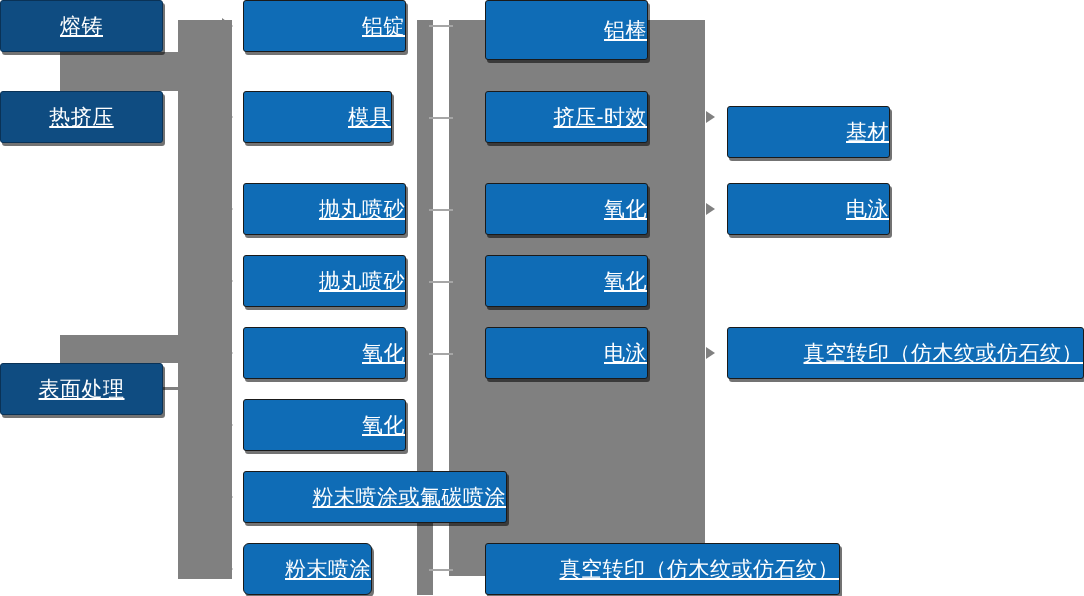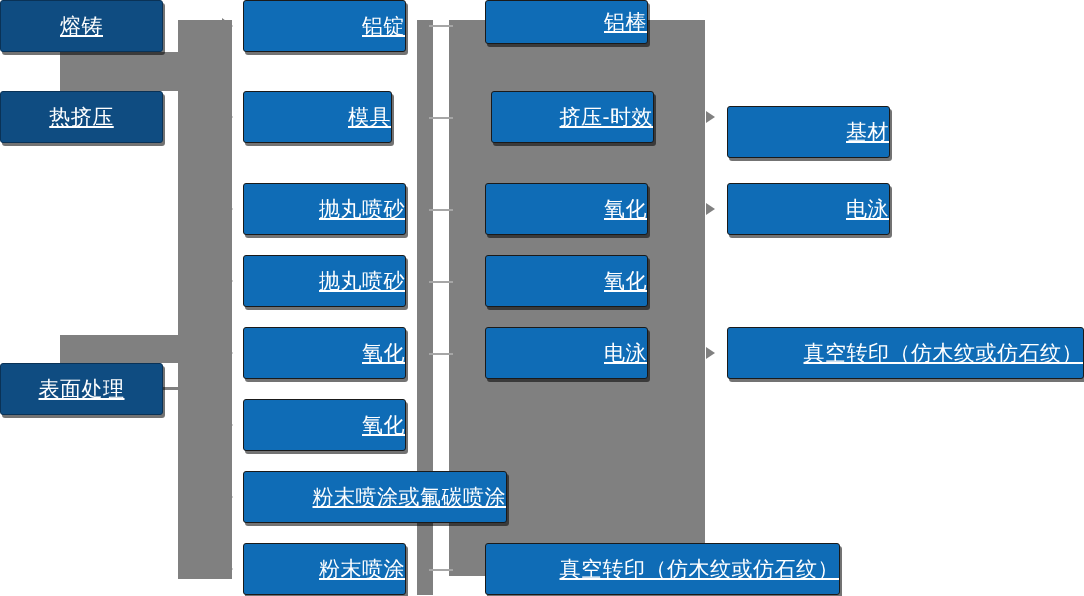--- a/index.html
+++ b/index.html
@@ -124,28 +124,28 @@
   </div>
   <div class="box blue" style="left:243px;top:327px;width:163px;height:52px;">
     <span>氧化</span>
   </div>
   <div class="box blue" style="left:243px;top:399px;width:163px;height:52px;">
     <span>氧化</span>
   </div>
   <div class="box blue" style="left:243px;top:471px;width:264px;height:52px;">
     <span>粉末喷涂或氟碳喷涂</span>
   </div>
-  <div class="box blue" style="left:243px;top:543px;width:163px;height:52px;">
+  <div class="box blue" style="left:243px;top:543px;width:129px;height:52px;border-radius:6px;">
     <span>粉末喷涂</span>
   </div>
 
-  <div class="box blue" style="left:485px;top:0px;width:163px;height:44px;">
+  <div class="box blue" style="left:485px;top:0px;width:163px;height:60px;">
     <span>铝棒</span>
   </div>
-  <div class="box blue" style="left:485px;top:91px;width:163px;height:52px;margin-left:6px;">
+  <div class="box blue" style="left:485px;top:91px;width:163px;height:52px;">
     <span>挤压-时效</span>
   </div>
   <div class="box blue" style="left:485px;top:183px;width:163px;height:52px;">
     <span>氧化</span>
   </div>
   <div class="box blue" style="left:485px;top:255px;width:163px;height:52px;">
     <span>氧化</span>
   </div>
   <div class="box blue" style="left:485px;top:327px;width:163px;height:52px;">
     <span>电泳</span>

